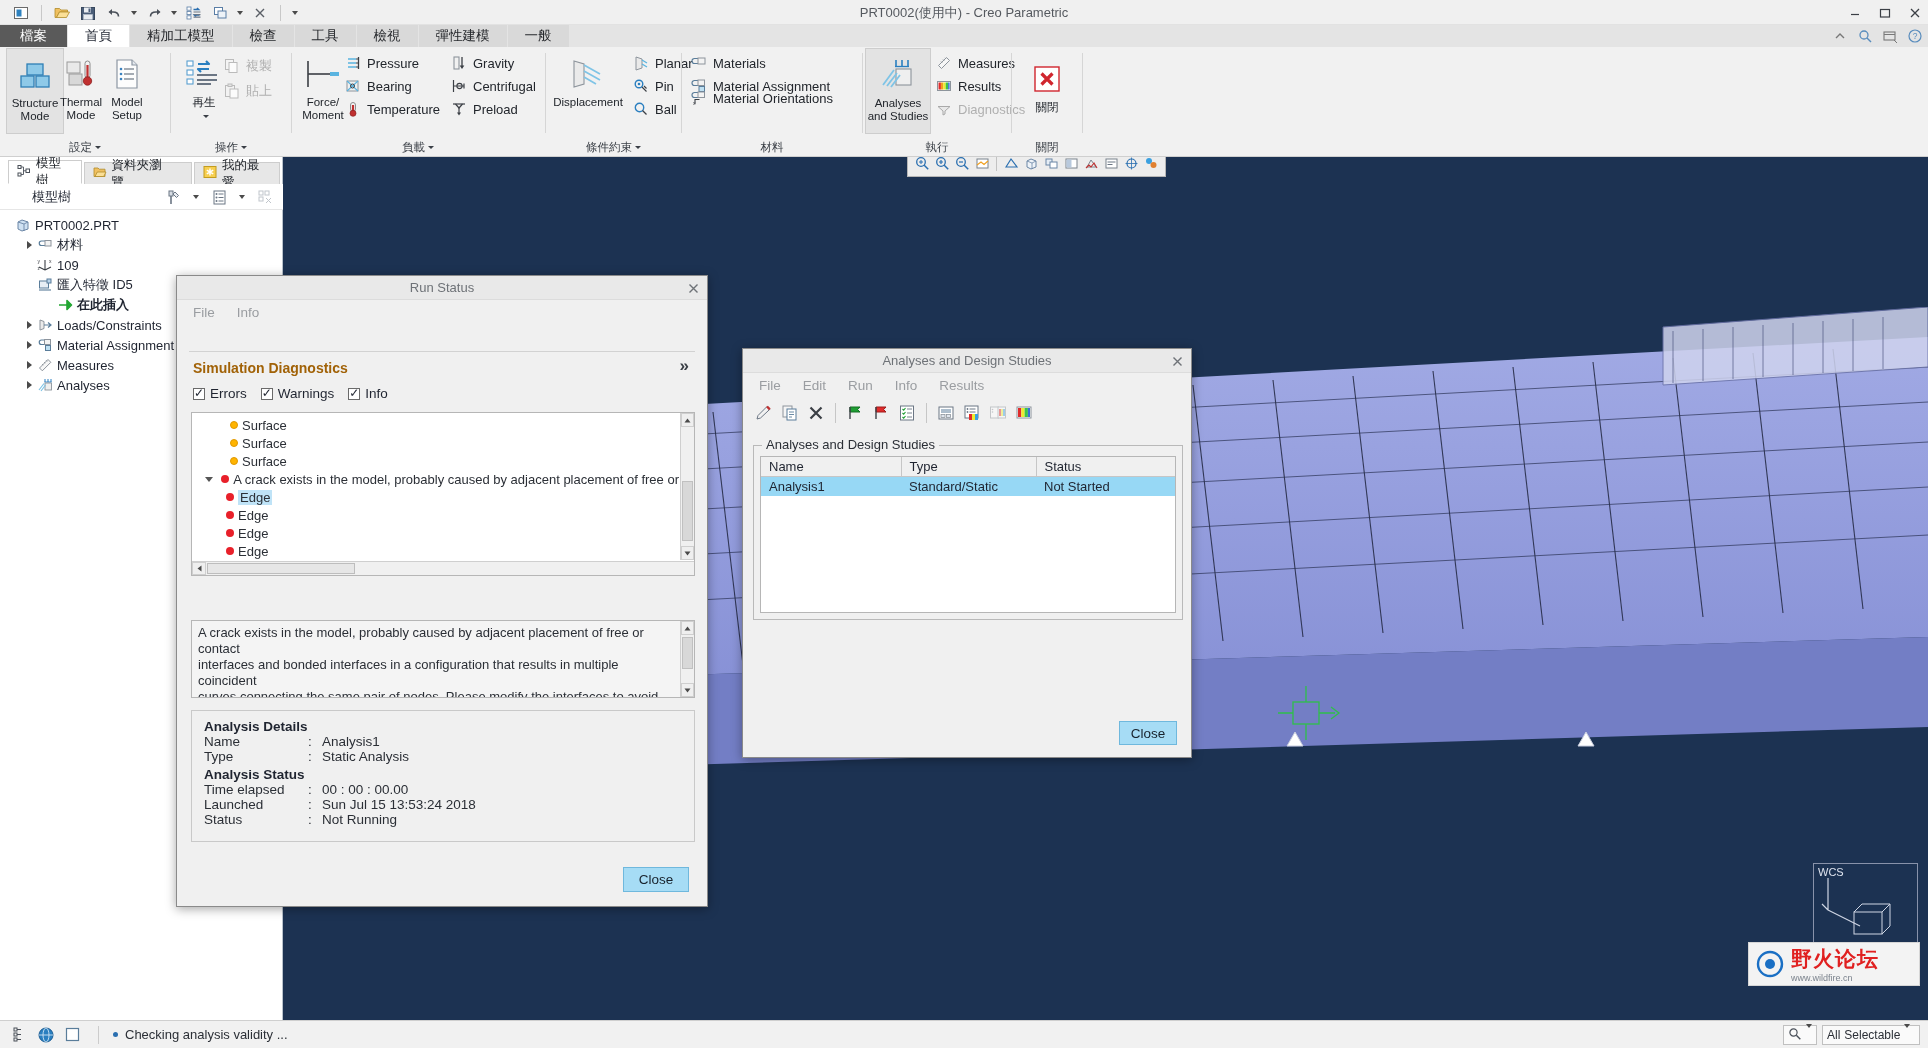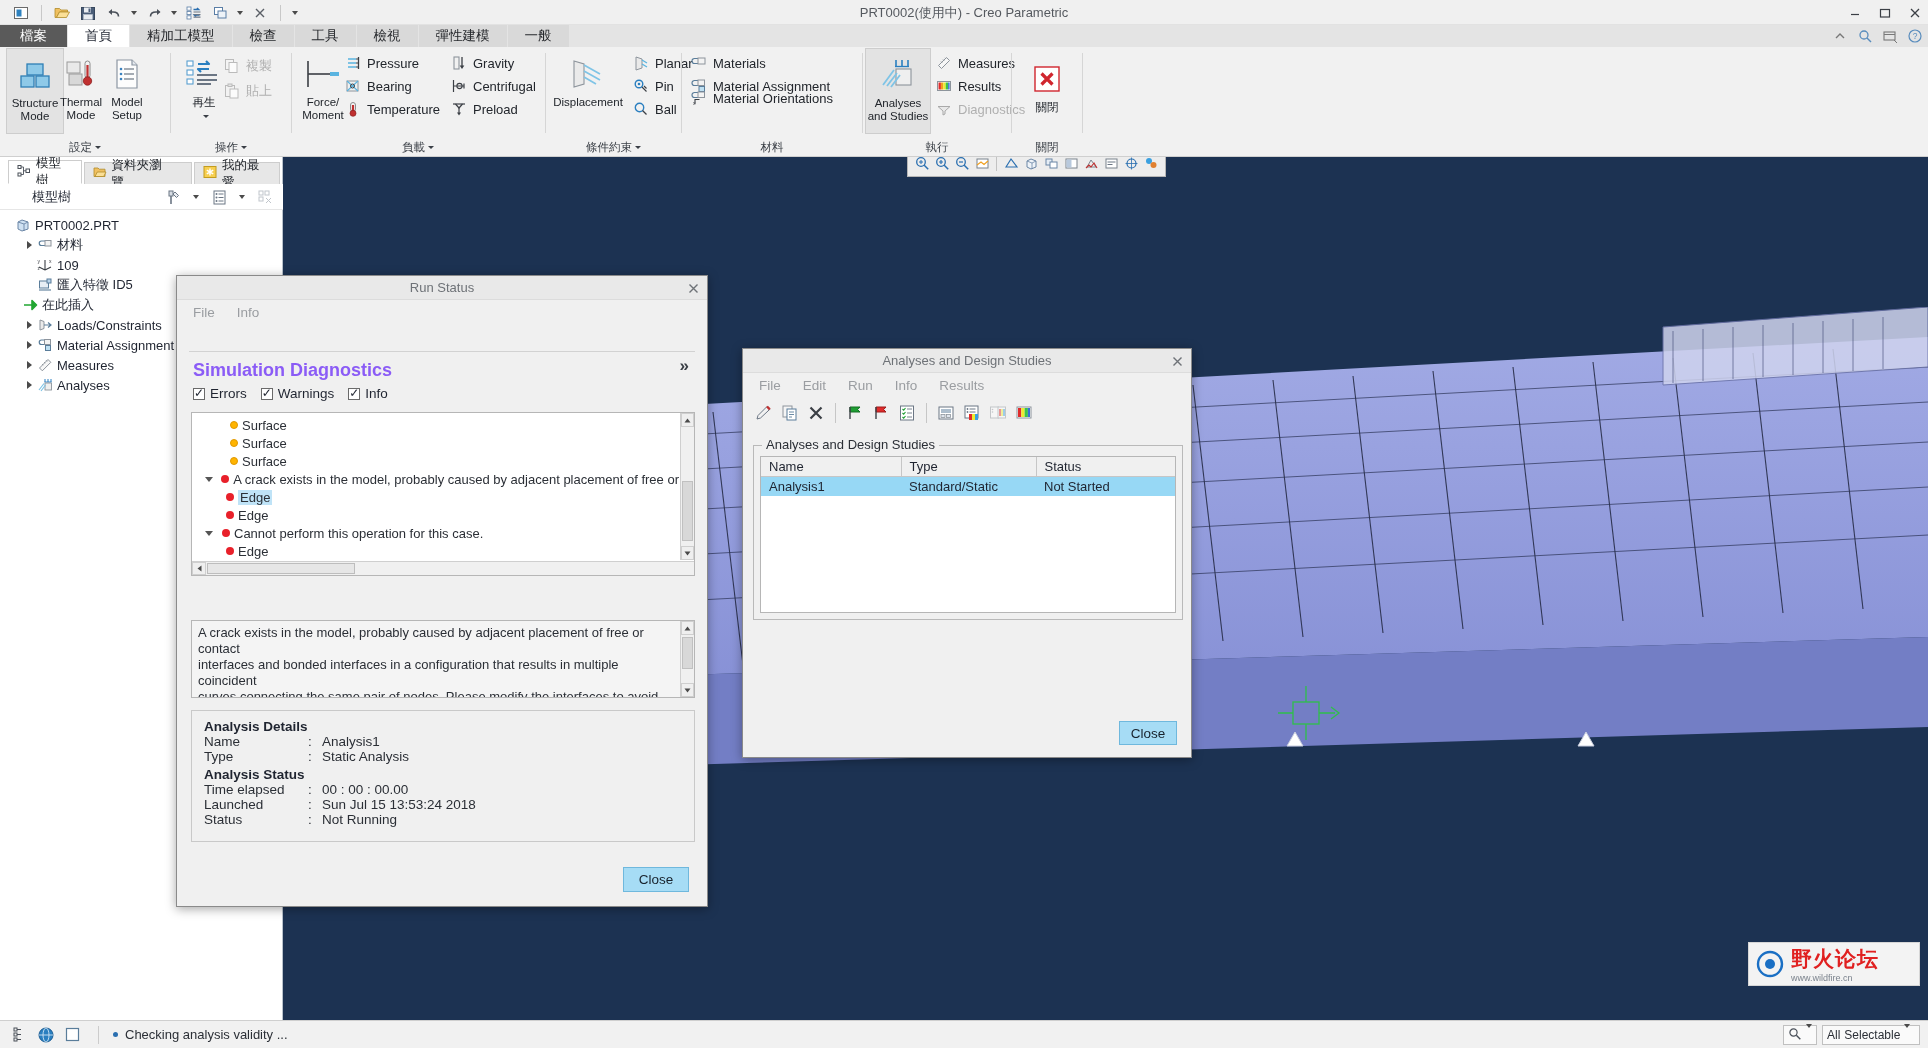--- a/index.html
+++ b/index.html
@@ -755,21 +755,21 @@
       <span class="ticon2">
         <svg width="16" height="16" viewBox="0 0 16 16">
             <rect x="2.5" y="4" width="9" height="7" fill="#e8eef5" stroke="#5a7d9a"></rect>
             <path d="M2 13h12" stroke="#5a7d9a" stroke-width="1.1"></path>
             <rect x="10" y="2" width="4" height="4" fill="#b9d3ea" stroke="#5a7d9a"></rect>
           </svg>
       </span>
       <span>匯入特徵 ID5</span>
     </div>
 
-    <div class="trow" style="padding-left:21px;">
+    <div class="trow" style="padding-left:56px;font-weight:bold;">
       <span class="ticon2">
         <svg width="16" height="16" viewBox="0 0 16 16">
             <path d="M2 8h8M10 3.5l4.5 4.5L10 12.5z" fill="#22a632" stroke="#22a632" stroke-width="1.6" stroke-linejoin="round"></path>
           </svg>
       </span>
       <span>在此插入</span>
     </div>
 
     <div class="trow" style="padding-left:22px;">
       <span class="exp">
@@ -963,20 +963,28 @@
         </svg>
     </div>
     <div class="gbi">
       <svg width="15" height="15" viewBox="0 0 15 15">
           <circle cx="5" cy="5" r="3" fill="#3aa0e0"></circle>
           <circle cx="9.5" cy="9" r="3" fill="#e08030"></circle>
         </svg>
     </div>
   </div>
 
+  <div class="wcs-box" style="right:10px; bottom:52px; width:105px; height:105px; border-color:#8892aa;">
+    <div style="position:absolute; left:4px; top:2px; font-size:11px; color:#dfe4ef;">WCS</div>
+    <svg width="103" height="103" viewBox="0 0 103 103">
+      <path d="M14 14 L14 46 M14 46 L46 62 M14 46 L8 40" stroke="#cfd6e4" stroke-width="1.2" fill="none"></path>
+      <rect x="40" y="48" width="28" height="22" fill="none" stroke="#cfd6e4" stroke-width="1"></rect>
+      <path d="M40 48 l8 -8 h28 l-8 8 M68 48 l8 -8 v22 l-8 8" fill="none" stroke="#cfd6e4" stroke-width="1"></path>
+    </svg>
+  </div>
 
   <div class="forum">
     <svg width="30" height="30" viewBox="0 0 30 30">
       <circle cx="15" cy="15" r="12" fill="none" stroke="#1a6fc4" stroke-width="2.4"></circle>
       <circle cx="15" cy="15" r="5" fill="#1a6fc4"></circle>
     </svg>
     <div>
       <div class="txt">野火论坛</div>
       <div style="font-size:9px;color:#7b838d;">www.wildfire.cn</div>
     </div>
@@ -991,21 +999,21 @@
           <path d="M1.5 1.5l8 8M9.5 1.5l-8 8" stroke="#6e7277" stroke-width="1.4"></path>
         </svg>
     </div>
   </div>
   <div class="dmenu">
     <span>File</span>
     <span>Info</span>
   </div>
   <div id="rs-sep"></div>
 
-  <div style="position:absolute; left:16px; top:84px; font-weight:bold; font-size:18px; color:#8b5cf6;">Simulation Diagnostics</div>
+  <div style="position:absolute; left:16px; top:84px; font-weight:bold; font-size:14px; color:#a16207;">Simulation Diagnostics</div>
   <div class="chev" style="right:18px; top:80px;">»</div>
 
   <div style="position:absolute; left:16px; top:110px; display:flex; align-items:center; gap:14px;">
     <label class="chkrow">
       <span class="chkbox"></span>
       <span>Errors</span>
     </label>
     <label class="chkrow">
       <span class="chkbox"></span>
       <span>Warnings</span>
@@ -1037,27 +1045,20 @@
         <span class="bullet b-red" style="margin-left:6px;"></span>
         <span>A crack exists in the model, probably caused by adjacent placement of free or</span>
       </div>
       <div class="lrow" style="padding-left:34px;">
         <span class="bullet b-red"></span>
         <span class="sel-hl" style="padding:0 2px;">Edge</span>
       </div>
       <div class="lrow" style="padding-left:34px;">
         <span class="bullet b-red"></span>
         <span>Edge</span>
-      </div>
-      <div class="lrow" style="padding-left:10px;">
-        <span style="width:14px; display:inline-flex; justify-content:center;">
-            <span class="tri-d"></span>
-          </span>
-        <span class="bullet b-red" style="margin-left:6px;"></span>
-        <span>Cannot perform this operation for this case.</span>
       </div>
       <div class="lrow" style="padding-left:34px;">
         <span class="bullet b-red"></span>
         <span>Edge</span>
       </div>
       <div class="lrow" style="padding-left:34px;">
         <span class="bullet b-red"></span>
         <span>Edge</span>
       </div>
       <div class="lrow" style="padding-left:26px;">

